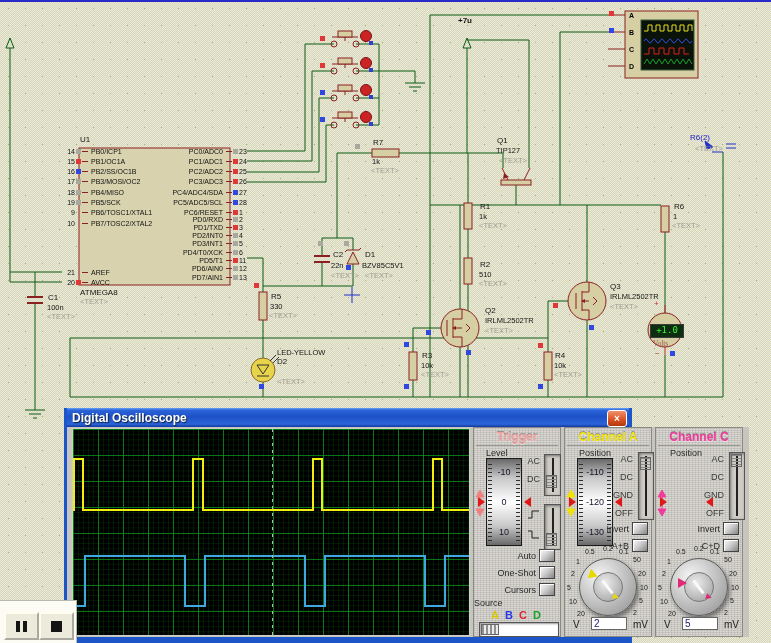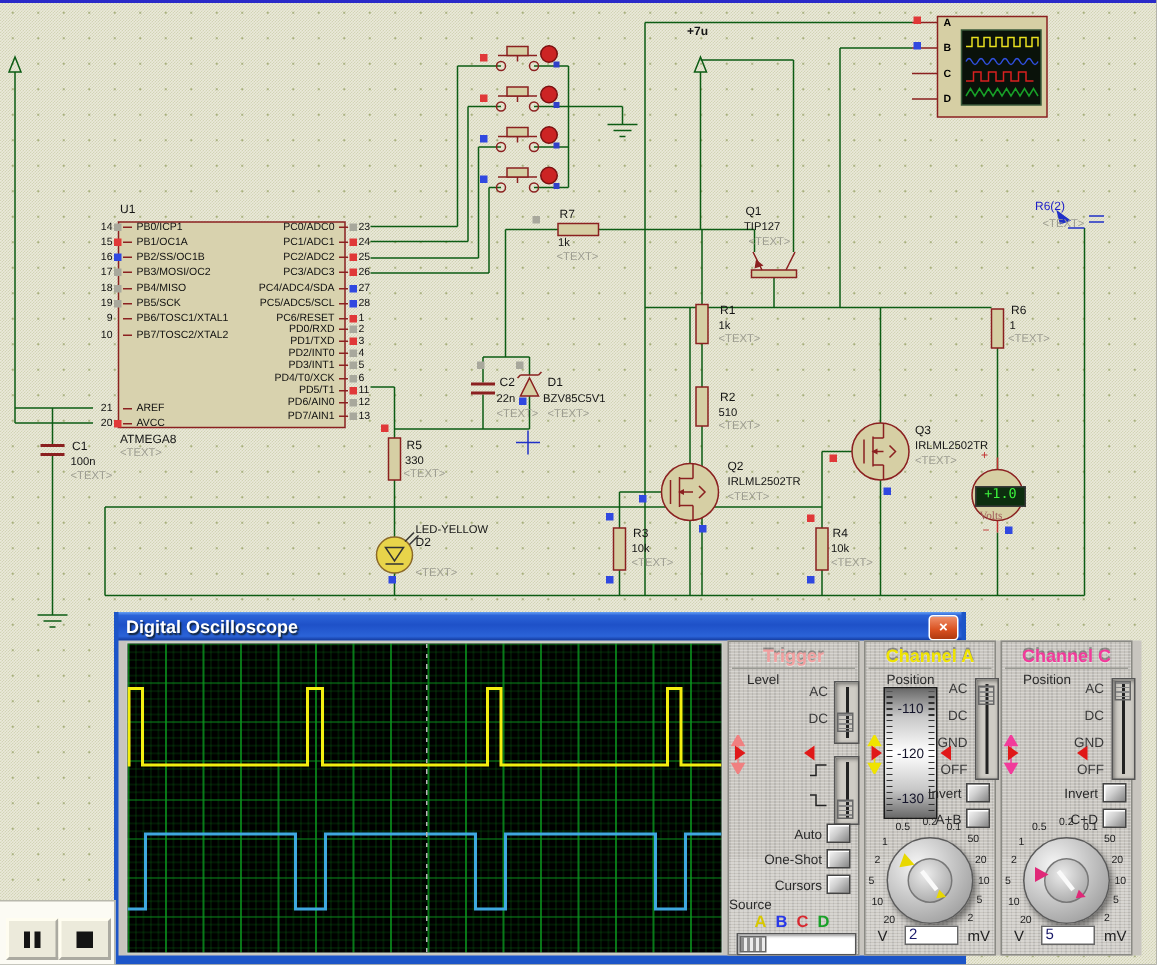--- a/index.html
+++ b/index.html
@@ -21,21 +21,21 @@
   .sblue{font-size:8px;color:#2020c8;white-space:nowrap;line-height:8px;}
   
   .pinrow{position:absolute;left:0;height:10px;display:flex;align-items:center;font-size:7px;color:#101010;white-space:nowrap;}
   .pnum{display:inline-block;width:13px;text-align:right;color:#101010;}
   .pind{display:inline-block;width:5px;height:5px;margin:0 1px;}
   .ind-red{background:#e03838;} .ind-blue{background:#3048e0;} .ind-gray{background:#a8a89c;} .ind-none{visibility:hidden;}
   .pstub{display:inline-block;width:6px;height:1px;background:#8b2020;}
   .plabel{padding-left:3px;}
   .plabel-r{display:inline-block;width:112px;text-align:right;padding-right:3px;}
   
-  #scopewin{left:76px;top:408px;width:568px;height:235px;background:#1c55c8;padding:0 3px 15px 3px;box-sizing:border-box;}
+  #scopewin{left:64px;top:408px;width:568px;height:235px;background:#1c55c8;padding:0 3px 15px 3px;box-sizing:border-box;}
   #titlebar{position:relative;height:19px;display:flex;align-items:center;
     background:linear-gradient(180deg,#66a0f4 0%,#2b63d8 12%,#1e51c8 45%,#2b63d8 85%,#12399c 100%);}
   #titlebar .t{color:#fff;font-weight:bold;font-size:12px;padding-left:5px;text-shadow:1px 1px 1px #123;}
   #closebtn{position:absolute;right:2px;top:2px;width:18px;height:15px;border:1px solid #fff;border-radius:3px;
     background:linear-gradient(180deg,#f0916c 0%,#d9501f 60%,#b03a10 100%);color:#fff;font-size:10px;font-weight:bold;
     display:flex;align-items:center;justify-content:center;line-height:10px;}
   #scopebody{position:relative;width:682px;height:210px;background:#c8c5bf;}
   #screen{position:absolute;left:5px;top:1px;width:398px;height:208px;background:#000;border:1px solid #c8d0c8;box-sizing:border-box;
     background-image:
       linear-gradient(rgba(10,150,30,.75) 1px, transparent 1px),
@@ -525,20 +525,25 @@
         <div id="centerline"></div>
         <svg width="396" height="206">
           <path d="M0,81 H1 V30 H10 V81 H120 V30 H130 V81 H240 V30 H249 V81 H360 V30 H369 V81 H396" stroke="#f2ee10" stroke-width="2" fill="none"></path>
           <path d="M0,177 H12 V127 H112 V177 H132 V127 H232 V177 H252 V127 H352 V177 H372 V127 H396" stroke="#3fa8e0" stroke-width="2" fill="none"></path>
         </svg>
       </div>
 
       <div class="panel" style="left:406px">
         <div class="phead" style="color:#f2a0a0">Trigger</div>
         <span class="plab" style="left:12px;top:20px">Level</span>
+        <div class="vscale" style="left:12px;top:30px">
+          <span class="vnum" style="top: 8px;">-10</span>
+            <span class="vnum" style="top: 38px;">0</span>
+            <span class="vnum" style="top: 68px;">10</span>
+        </div>
         <div class="dblarrow" style="left:0px;top:62px">
           <svg width="12" height="26">
               <path d="M6,2 V24 M6,0 L2,7 H10 Z M6,26 L2,19 H10 Z" stroke="#f08080" fill="#f08080"></path>
             </svg>
         </div>
         <div class="tri-r" style="left:4px;top:69px"></div>
         <div class="tri-l" style="left:50px;top:69px"></div>
         <span class="couplab" style="left:36px;top:28px">AC</span>
         <span class="couplab" style="left:36px;top:46px">DC</span>
         <div class="vswitch" style="left:70px;top:26px;width:15px;height:40px">

